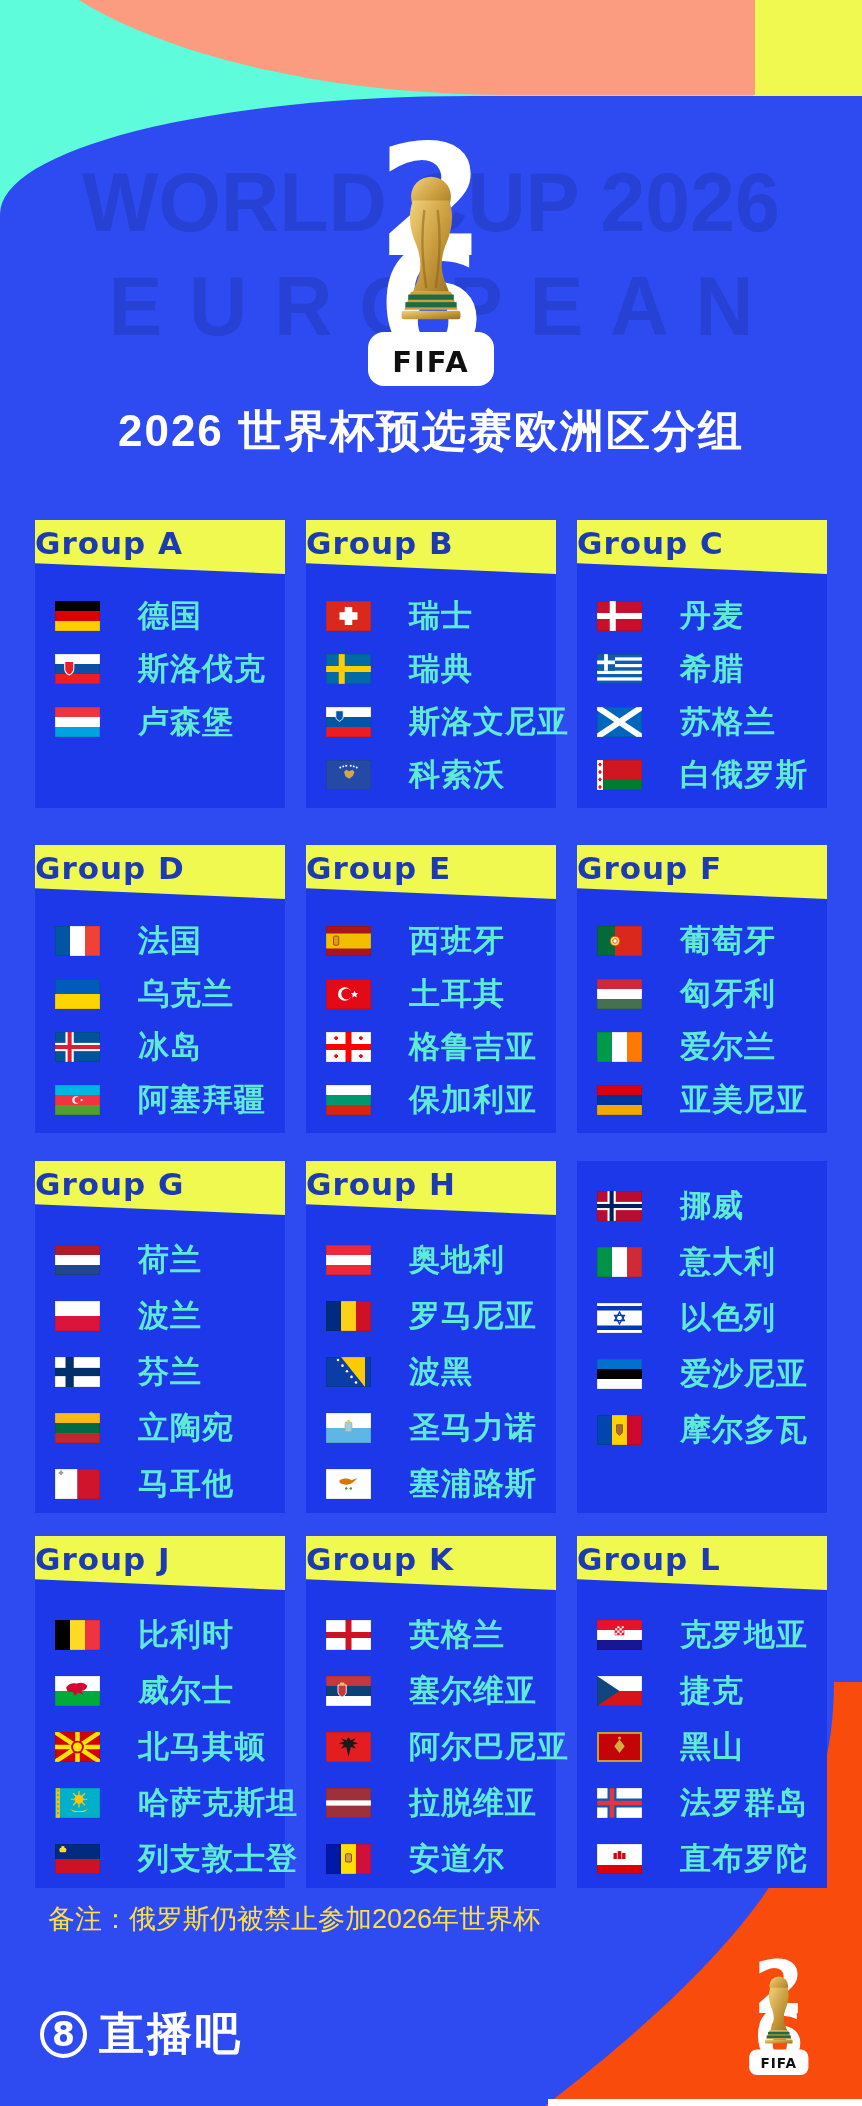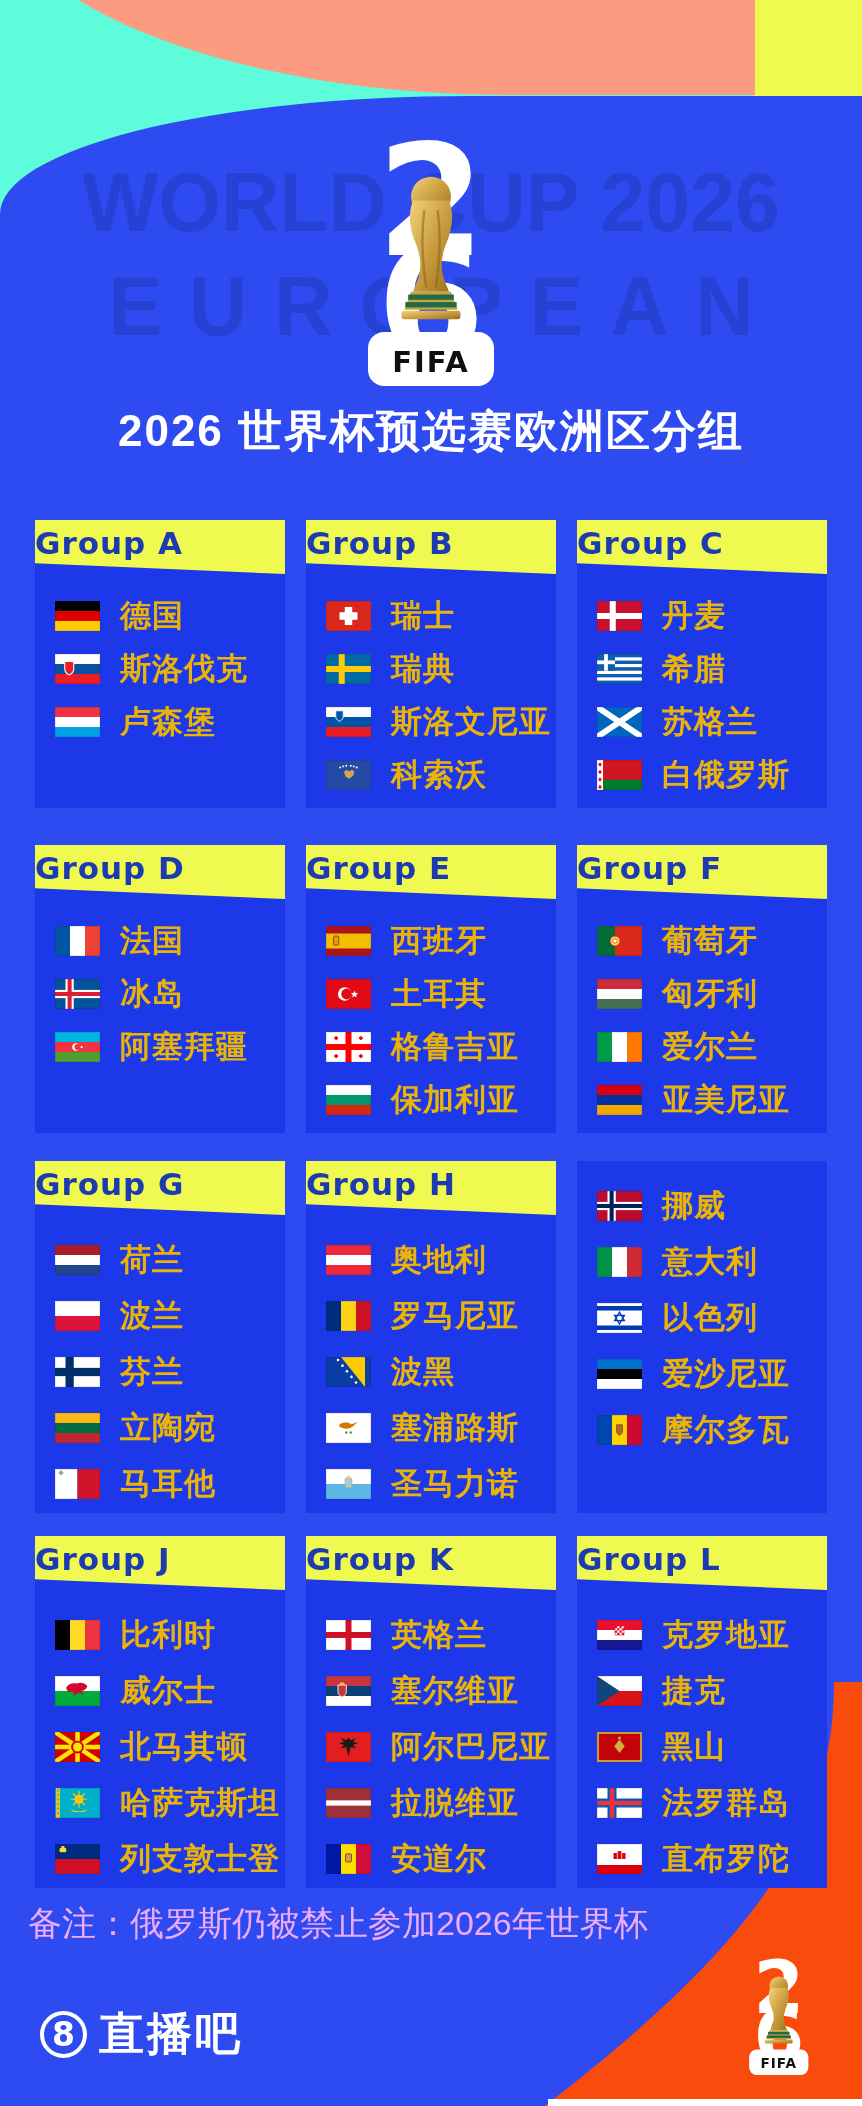--- a/index.html
+++ b/index.html
@@ -43,24 +43,24 @@
   .g-row.r1 .card,.g-row.r2 .card{height:288px;}
   .g-row.r3 .card,.g-row.r4 .card{height:352px;}
   .card-head{height:54px;background:#EFF94F;clip-path:polygon(0 0,100% 0,100% 100%,0 80%);}
   .card-head span{display:block;font-size:31px;line-height:46px;font-weight:800;
                   color:#1D3BB0;font-family:"DejaVu Sans",sans-serif;letter-spacing:1px;}
   .teams{list-style:none;margin:0;padding:15px 0 0 20px;}
   .g-row.r3 .teams,.g-row.r4 .teams{padding-top:17px;}
   .team{display:flex;align-items:center;height:53px;}
   .g-row.r3 .team,.g-row.r4 .team{height:56px;}
   .flag{width:45px;height:30px;flex:0 0 45px;}
-  .team-name{margin-left:20px;font-size:31px;font-weight:700;color:#eab308;letter-spacing:1px;
+  .team-name{margin-left:38px;font-size:31px;font-weight:700;color:#5eead4;letter-spacing:1px;
              white-space:nowrap;}
   
-  .note{position:absolute;top:1901px;left:28px;font-size:34px;color:#f0abfc;z-index:3;}
+  .note{position:absolute;top:1901px;left:48px;font-size:27px;color:#fde047;z-index:3;}
   .orange-svg{position:absolute;top:1676px;left:0;z-index:1;}
   .bottom-sliver{position:absolute;top:2099px;left:548px;width:314px;height:7px;background:#fff;z-index:2;}
   .brand{position:absolute;top:2004px;left:40px;display:flex;align-items:center;z-index:3;}
   .z8-icon{width:39px;height:39px;border:4px solid #fff;border-radius:50%;text-align:center;}
   .z8-icon span{display:inline-block;font-size:33px;line-height:39px;font-weight:800;color:#fff;
                 font-family:"DejaVu Sans",sans-serif;}
   .brand-text{margin-left:12px;font-size:45px;font-weight:800;color:#fff;letter-spacing:3px;}
 </style>
 </head>
 <body>
@@ -277,20 +277,30 @@
                   <rect x="20.00" width="20.30" height="40" fill="#FFFFFF"></rect>
                   <rect x="40.00" width="20.30" height="40" fill="#EF4135"></rect>
                   <rect x="0.4" y="0.4" width="59.2" height="39.2" fill="none" stroke="rgba(0,0,0,0.15)" stroke-width="0.8"></rect>
                 </svg>
               </span>
               <span class="team-name">法国</span>
             </li>
             <li class="team">
               <span style="display: flex; width: 45px; height: 30px;">
                 <svg class="flag" viewBox="0 0 60 40" preserveAspectRatio="none">
+                  <rect width="60" height="20" fill="#005BBB"></rect>
+                  <rect y="20" width="60" height="20" fill="#FFD500"></rect>
+                  <rect x="0.4" y="0.4" width="59.2" height="39.2" fill="none" stroke="rgba(0,0,0,0.15)" stroke-width="0.8"></rect>
+                </svg>
+              </span>
+              <span class="team-name">乌克兰</span>
+            </li>
+            <li class="team">
+              <span style="display: flex; width: 45px; height: 30px;">
+                <svg class="flag" viewBox="0 0 60 40" preserveAspectRatio="none">
                   <rect width="60" height="40" fill="#02529C"></rect>
                   <rect x="14" width="11" height="40" fill="#fff"></rect>
                   <rect y="14.5" width="60" height="11" fill="#fff"></rect>
                   <rect x="16.8" width="5.4" height="40" fill="#DC1E35"></rect>
                   <rect y="17.3" width="60" height="5.4" fill="#DC1E35"></rect>
                   <rect x="0.4" y="0.4" width="59.2" height="39.2" fill="none" stroke="rgba(0,0,0,0.15)" stroke-width="0.8"></rect>
                 </svg>
               </span>
               <span class="team-name">冰岛</span>
             </li>
@@ -519,40 +529,40 @@
                     <circle cx="40" cy="34" r="1.7"></circle>
                   </g>
                   <rect x="0.4" y="0.4" width="59.2" height="39.2" fill="none" stroke="rgba(0,0,0,0.15)" stroke-width="0.8"></rect>
                 </svg>
               </span>
               <span class="team-name">波黑</span>
             </li>
             <li class="team">
               <span style="display: flex; width: 45px; height: 30px;">
                 <svg class="flag" viewBox="0 0 60 40" preserveAspectRatio="none">
+                  <rect width="60" height="20" fill="#fff"></rect>
+                  <rect y="20" width="60" height="20" fill="#5EB6E4"></rect>
+                  <rect x="25.5" y="12" width="9" height="13" rx="2" fill="#9CCEE9" stroke="#C9A23F"></rect>
+                  <circle cx="30" cy="10.5" r="2" fill="#F4D03F"></circle>
+                  <rect x="0.4" y="0.4" width="59.2" height="39.2" fill="none" stroke="rgba(0,0,0,0.15)" stroke-width="0.8"></rect>
+                </svg>
+              </span>
+              <span class="team-name">圣马力诺</span>
+            </li>
+            <li class="team">
+              <span style="display: flex; width: 45px; height: 30px;">
+                <svg class="flag" viewBox="0 0 60 40" preserveAspectRatio="none">
                   <rect width="60" height="40" fill="#fff"></rect>
                   <path d="M18,15 c5,-3 12,-3 16,0 l8,-3 -5,5 c-5,5 -14,5 -19,1 Z" fill="#D57800"></path>
                   <circle cx="27" cy="26" r="1.6" fill="#4E8B31"></circle>
                   <circle cx="33" cy="26" r="1.6" fill="#4E8B31"></circle>
                   <rect x="0.4" y="0.4" width="59.2" height="39.2" fill="none" stroke="rgba(0,0,0,0.15)" stroke-width="0.8"></rect>
                 </svg>
               </span>
               <span class="team-name">塞浦路斯</span>
-            </li>
-            <li class="team">
-              <span style="display: flex; width: 45px; height: 30px;">
-                <svg class="flag" viewBox="0 0 60 40" preserveAspectRatio="none">
-                  <rect width="60" height="20" fill="#fff"></rect>
-                  <rect y="20" width="60" height="20" fill="#5EB6E4"></rect>
-                  <rect x="25.5" y="12" width="9" height="13" rx="2" fill="#9CCEE9" stroke="#C9A23F"></rect>
-                  <circle cx="30" cy="10.5" r="2" fill="#F4D03F"></circle>
-                  <rect x="0.4" y="0.4" width="59.2" height="39.2" fill="none" stroke="rgba(0,0,0,0.15)" stroke-width="0.8"></rect>
-                </svg>
-              </span>
-              <span class="team-name">圣马力诺</span>
             </li>
           </ul>
         </section>
         <section class="card">
           <ul class="teams">
             <li class="team">
               <span style="display: flex; width: 45px; height: 30px;">
                 <svg class="flag" viewBox="0 0 60 40" preserveAspectRatio="none">
                   <rect width="60" height="40" fill="#BA0C2F"></rect>
                   <rect x="14" width="11" height="40" fill="#fff"></rect>

